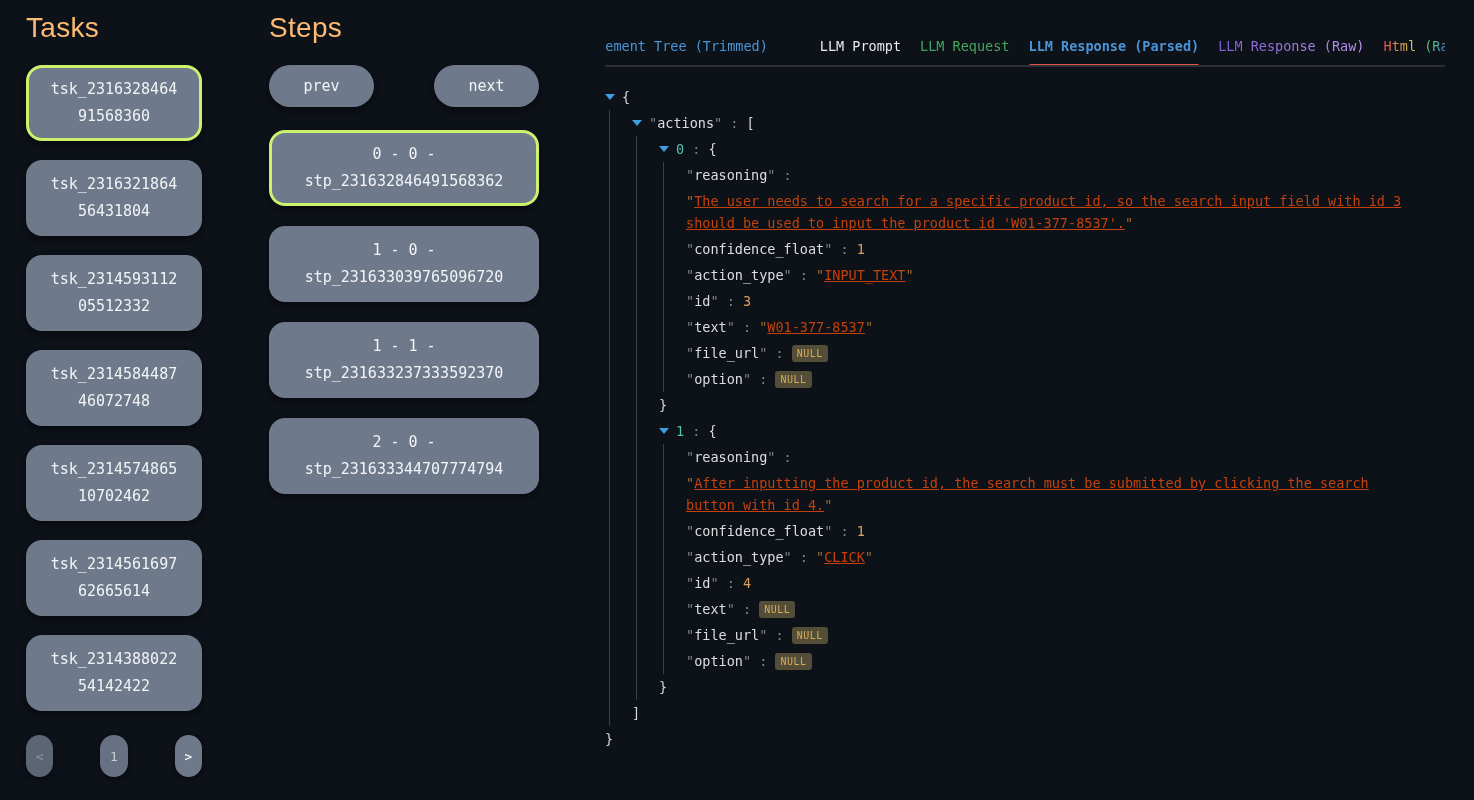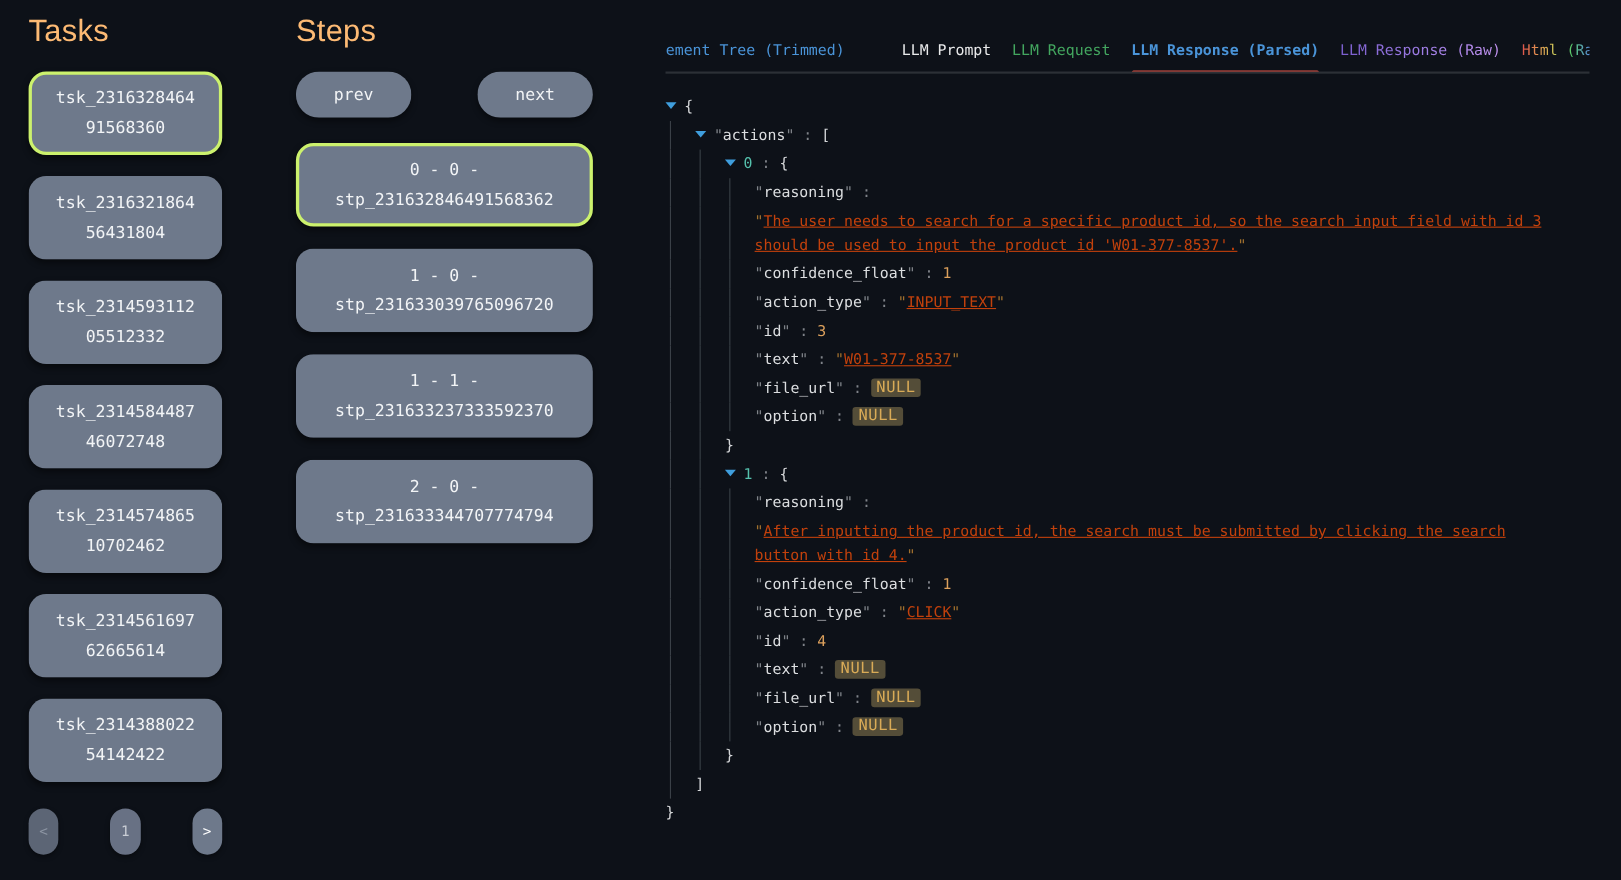--- a/index.html
+++ b/index.html
@@ -86,21 +86,21 @@
   .jq    { color:#7f8389; }
   .jkey  { color:#dcdee0; }
   .jidx  { color:#55c1ad; }
   .jcolon{ color:#7f8389; }
   .jpunc { color:#d4d6d8; }
   .jstr  { color:#c2410c;text-decoration:underline; }
   .jsq   { color:#a0702e; }
   .jnum  { color:#dca05c; }
   .jnull {
     display:inline-block; background:#544d38; color:#d9ab57;
-    font-size:14px; line-height:15px; padding:1px 5px; border-radius:3px;
+    font-size:10px; line-height:15px; padding:1px 5px; border-radius:3px;
     vertical-align:1px; letter-spacing:.5px;
   }
   .strblock { display:inline-block; max-width:723px; vertical-align:top; }
 </style>
 </head>
 <body>
 
 <div class="tasks-col">
   <div class="col-title">Tasks</div>
   <div id="task-list">

